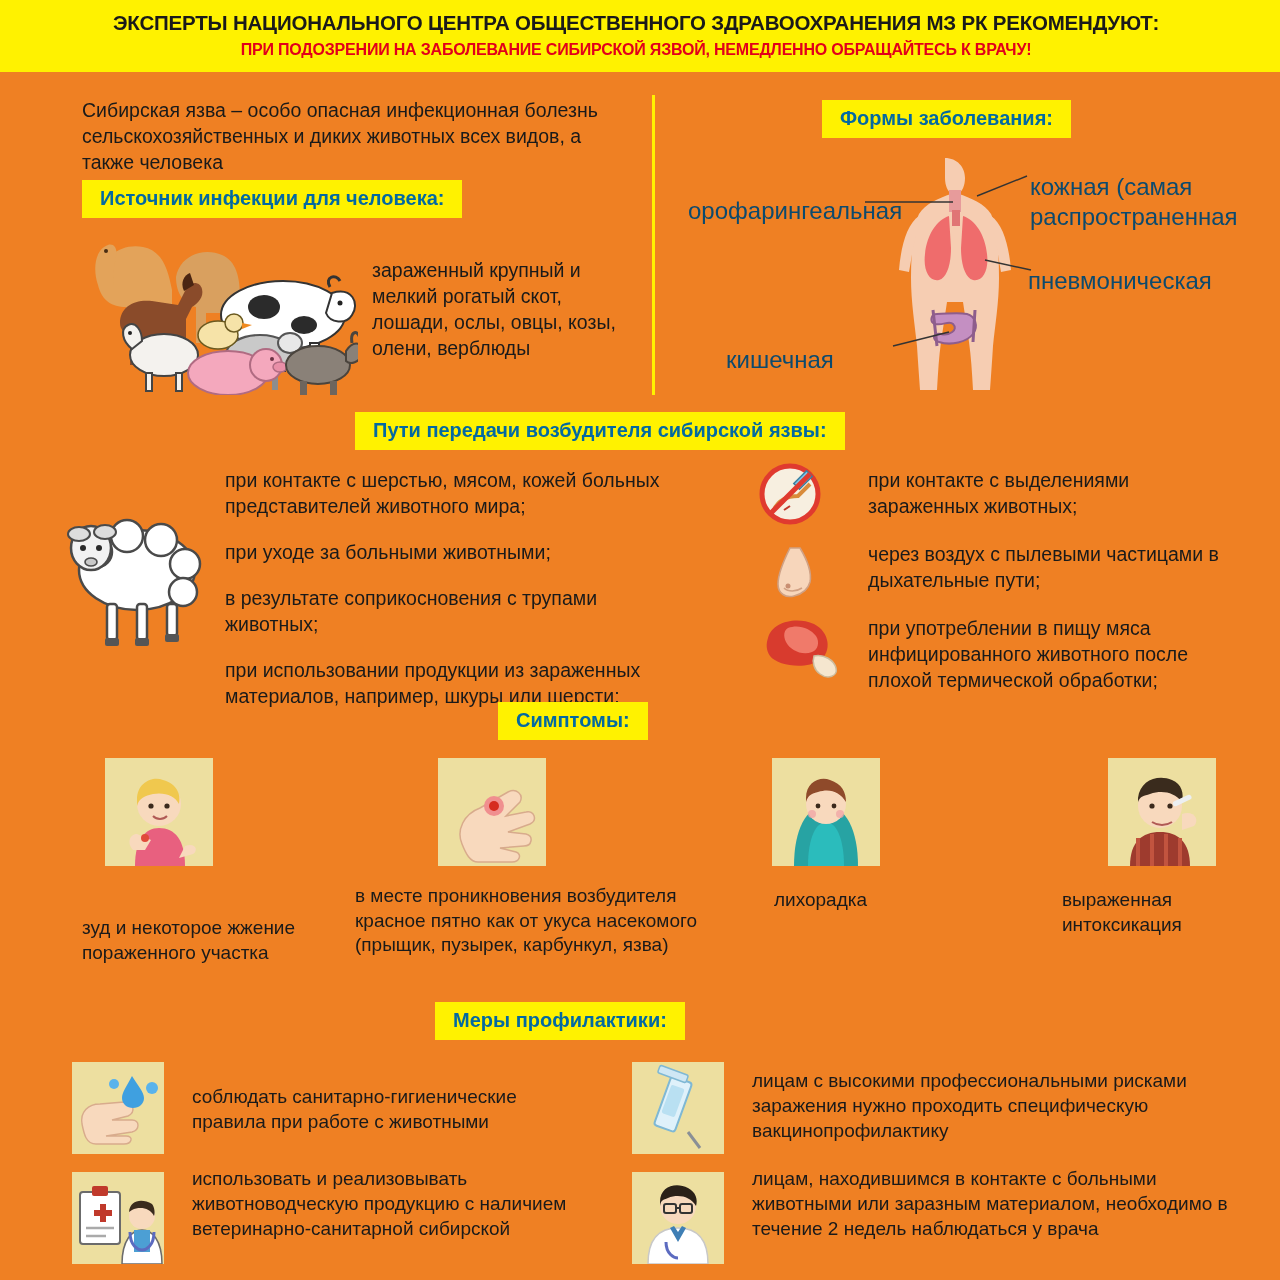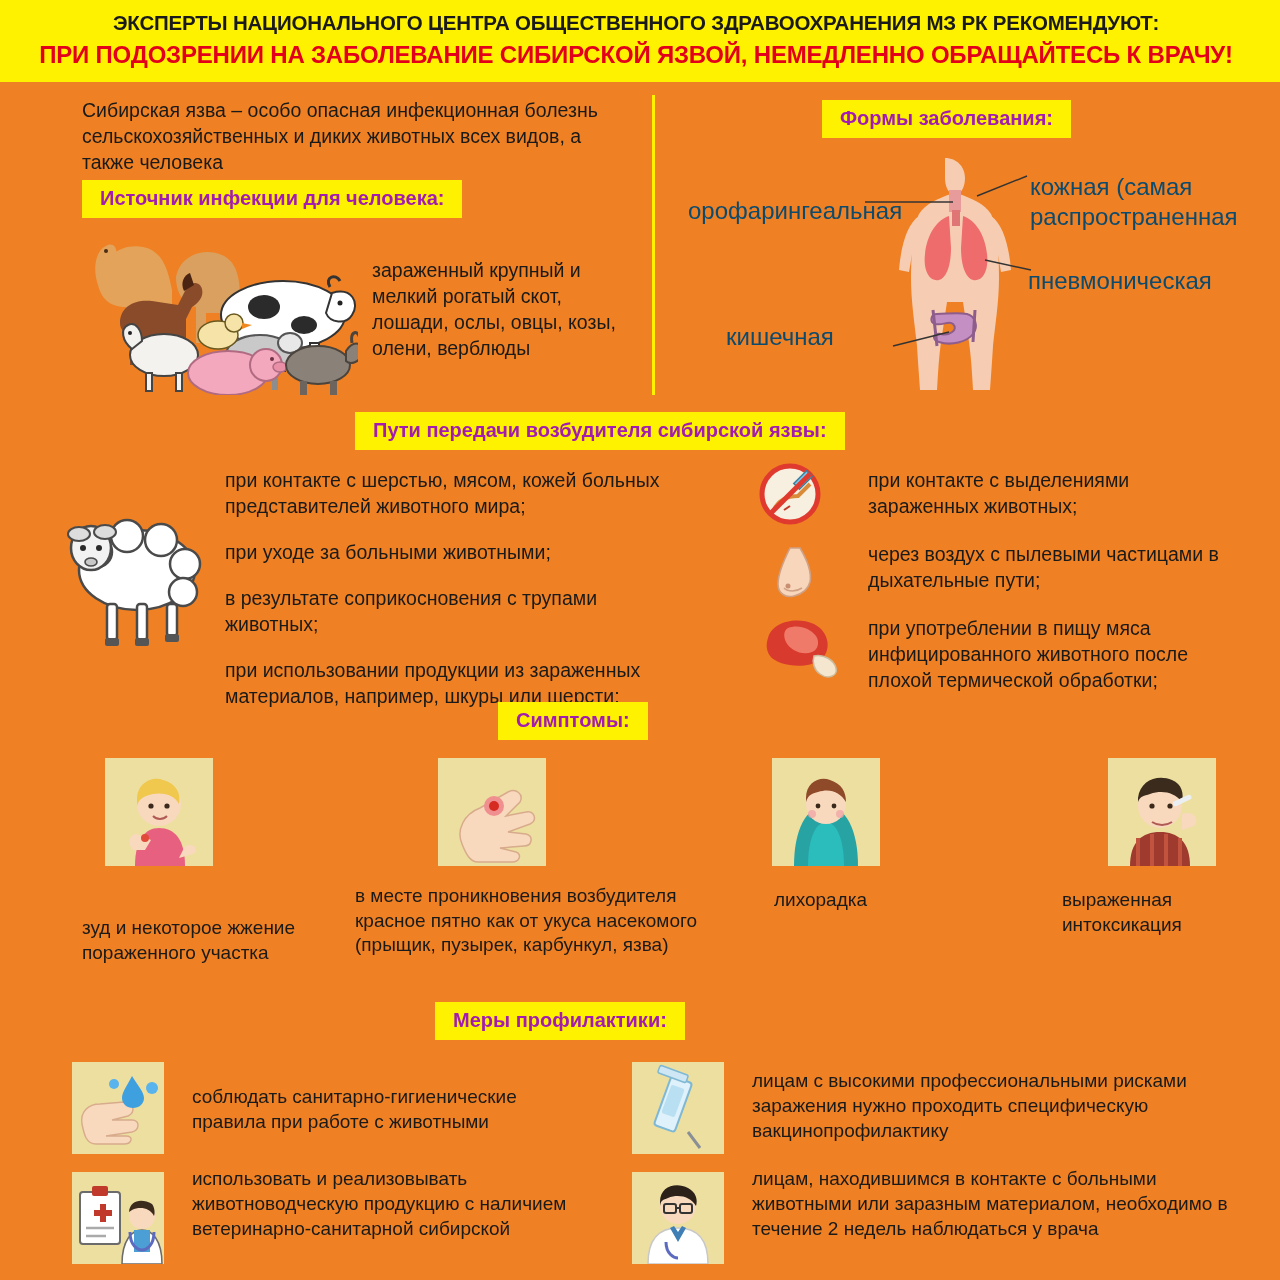--- a/index.html
+++ b/index.html
@@ -24,34 +24,34 @@
     text-align: center;
   }
   .header-line1 {
     font-size: 20.5px;
     font-weight: bold;
     color: #1a1a1a;
     letter-spacing: -0.2px;
     line-height: 1.25;
   }
   .header-line2 {
-    font-size: 24px;
+    font-size: 16px;
     font-weight: bold;
     color: #e2001a;
     letter-spacing: -0.2px;
     line-height: 1.25;
     margin-top: 4px;
   }
 
   
   .banner {
     background: #fff200;
     display: inline-block;
     font-weight: bold;
-    color: #a21caf;
+    color: #0369a1;
     padding: 7px 18px 8px 18px;
     font-size: 20px;
     text-align: center;
     box-sizing: border-box;
   }
 
   .section {
     position: absolute;
   }
 
@@ -296,21 +296,21 @@
       <line x1="132" y1="46" x2="182" y2="26"></line>
       <line x1="140" y1="110" x2="186" y2="120"></line>
       <line x1="104" y1="182" x2="48" y2="196"></line>
     </g>
   </svg>
 </div>
 
 <div class="lbl" style="left:688px; top:196px; width:150px;">орофарингеальная</div>
 <div class="lbl" style="left:1030px; top:172px; width:190px;">кожная (самая распространенная</div>
 <div class="lbl" style="left:1028px; top:266px; width:185px;">пневмоническая</div>
-<div class="lbl" style="left:726px; top:322px; width:120px;">кишечная</div>
+<div class="lbl" style="left:726px; top:345px; width:120px;">кишечная</div>
 
 <div class="section" id="trans-banner">
   <div class="banner">Пути передачи возбудителя сибирской язвы:</div>
 </div>
 
 <div class="section" id="sheep-art">
   <svg width="175" height="160" viewBox="0 0 175 160">
     <g>
       <ellipse cx="92" cy="70" rx="58" ry="40" fill="#ffffff" stroke="#4a4a4a" stroke-width="2.5"></ellipse>
       <circle cx="52" cy="52" r="15" fill="#ffffff" stroke="#4a4a4a" stroke-width="2.5"></circle>

